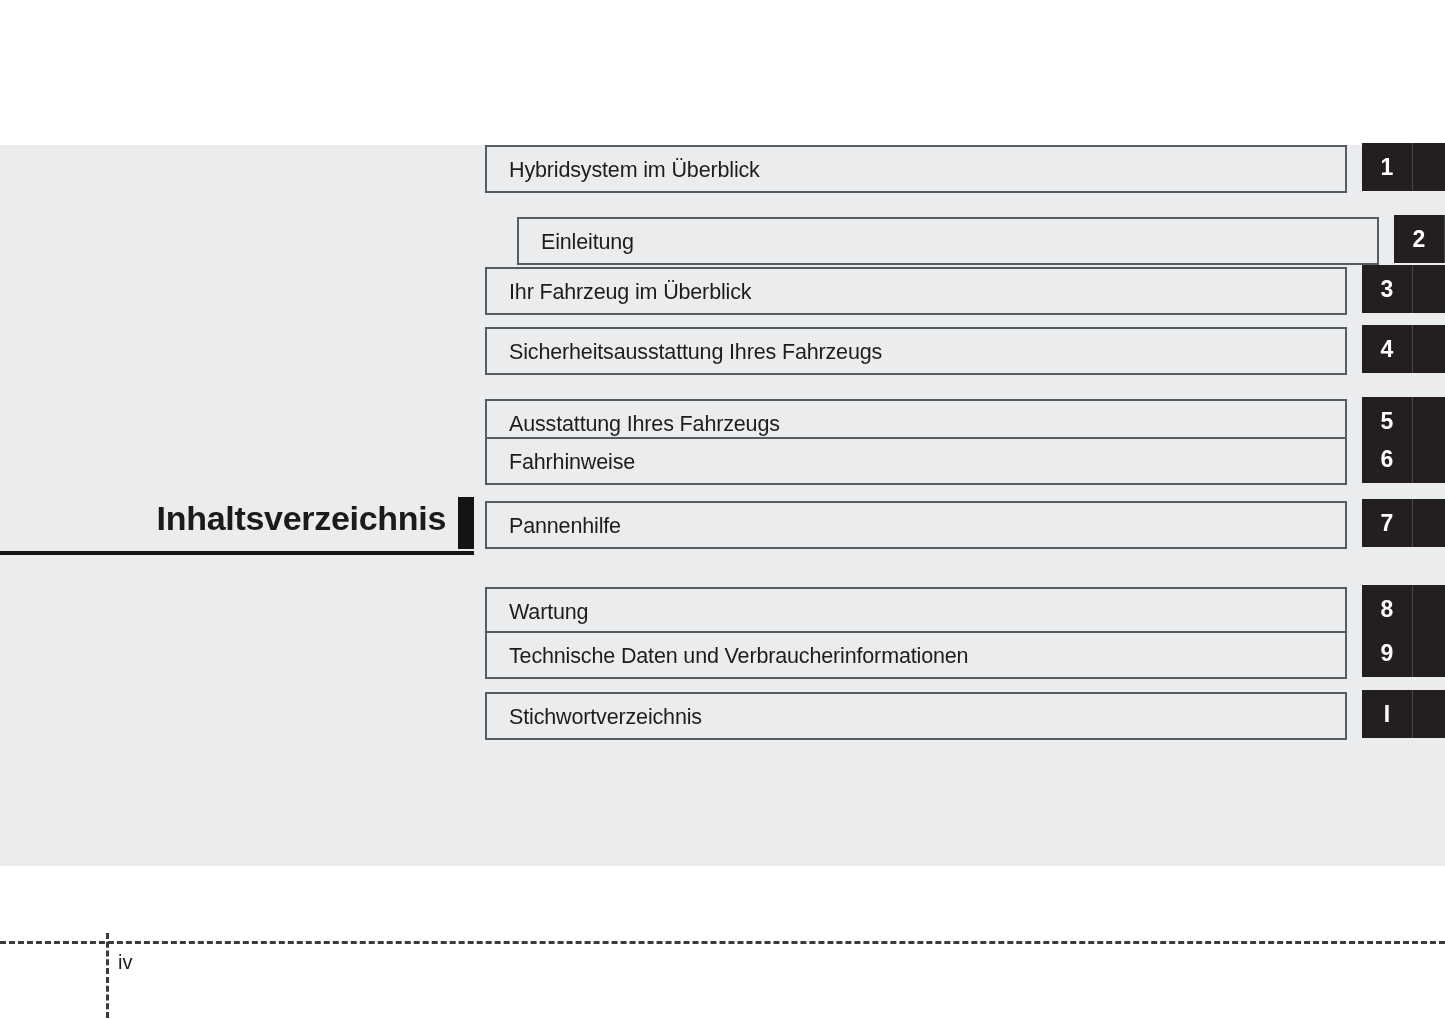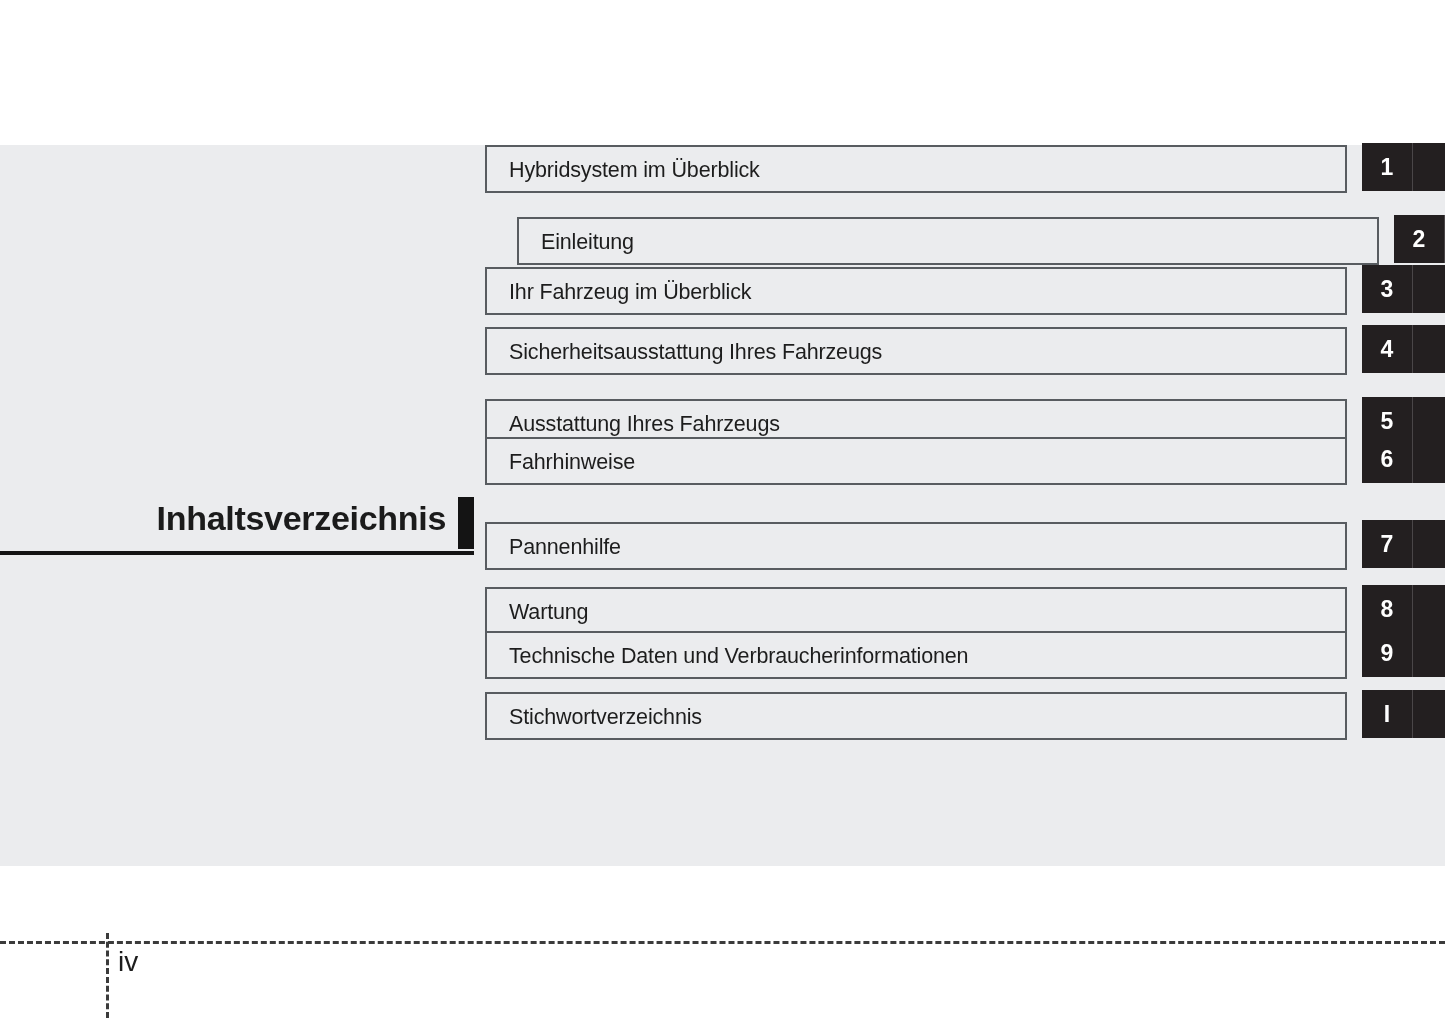--- a/index.html
+++ b/index.html
@@ -143,21 +143,21 @@
     left: 106px;
     top: 933px;
     width: 0;
     height: 85px;
     border-left: 3px dashed #3b3b3b;
   }
   #page-number {
     position: absolute;
     left: 118px;
     top: 949px;
-    font-size: 28px;
+    font-size: 20px;
     color: #1d1d1d;
     font-weight: 400;
     line-height: 26px;
   }
 </style>
 </head>
 <body>
 
 <div id="content-panel"></div>
 
@@ -215,21 +215,21 @@
     </div>
     <div class="chapter-row" style="top: 292px;">
       <div class="chapter-box">
         <div class="chapter-label">Fahrhinweise</div>
       </div>
       <div class="chapter-tab">
         <div class="chapter-tab-number">6</div>
         <div class="chapter-tab-divider"></div>
       </div>
     </div>
-    <div class="chapter-row" style="top: 377px;">
+    <div class="chapter-row" style="top: 356px;">
       <div class="chapter-box">
         <div class="chapter-label">Pannenhilfe</div>
       </div>
       <div class="chapter-tab">
         <div class="chapter-tab-number">7</div>
         <div class="chapter-tab-divider"></div>
       </div>
     </div>
     <div class="chapter-row" style="top: 442px; padding-left: 32px;">
       <div class="chapter-box">

